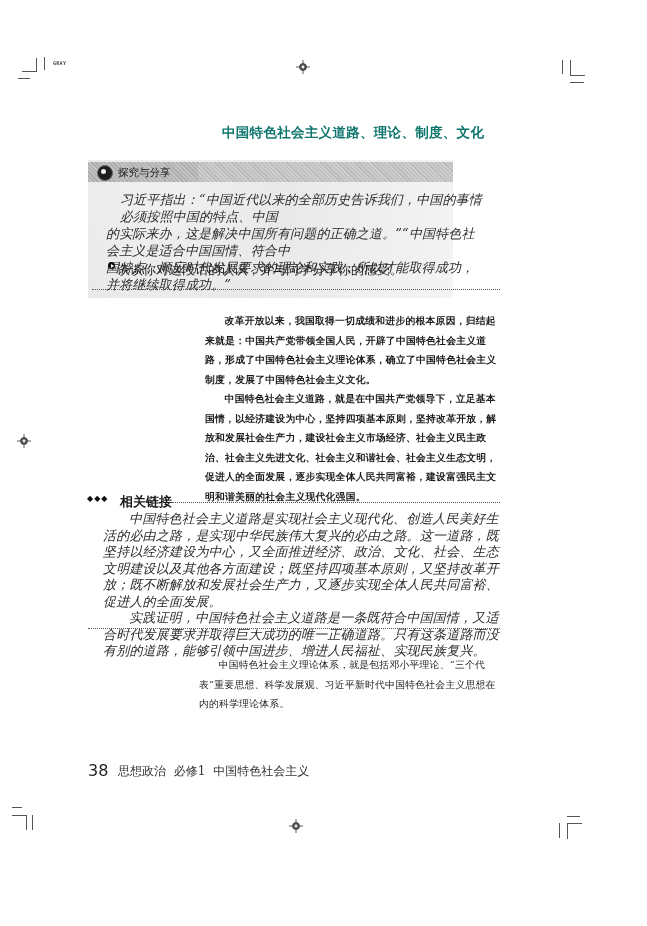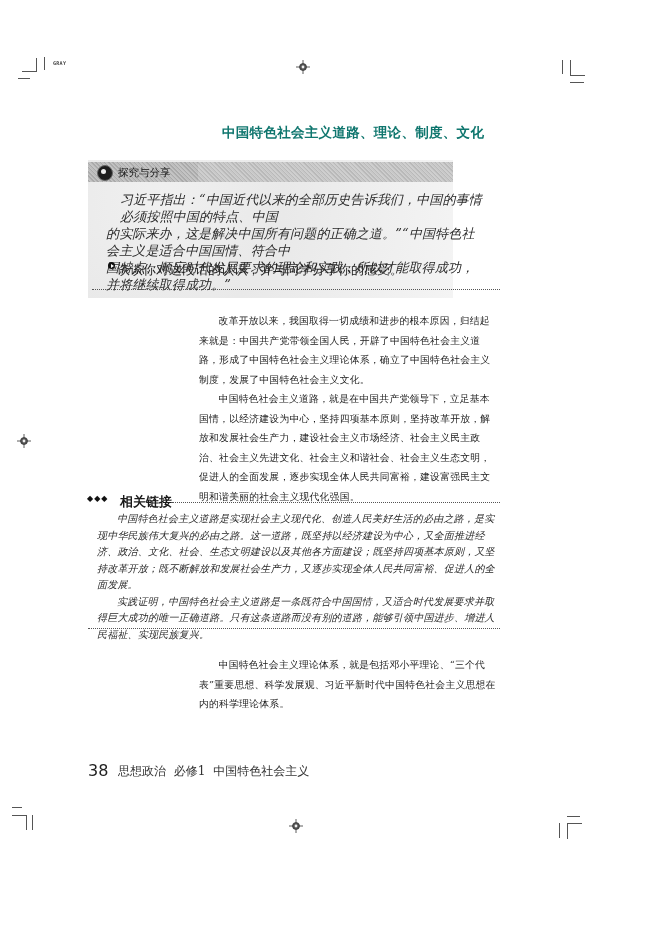--- a/index.html
+++ b/index.html
@@ -63,21 +63,21 @@
     font-size: 9.8px; line-height: 19.5px; color: #1c1c1c; letter-spacing: 0.25px;
     font-family: "DejaVu Serif", serif;
   }
   .body-text p { margin: 0; text-indent: 2em; }
 
   .link-heading {
     left: 87px; top: 493px; font-size: 13px; font-weight: bold; color: #1a1a1a; font-family: "DejaVu Sans", sans-serif;
   }
   .link-diamonds { left: 87px; top: 494px; font-size: 8px; color: #111; letter-spacing: 1px; }
   .link-text {
-    left: 97px; top: 511px; width: 400px; font-size: 10px; line-height: 16.5px;
+    left: 103px; top: 511px; width: 400px; font-size: 13px; line-height: 16.5px;
     color: #2a2a2a; font-style: italic; letter-spacing: 0.2px; font-family: "DejaVu Serif", serif;
   }
   .link-text p { margin: 0; text-indent: 2em; }
 
   .footer-num { left: 88px; top: 761px; font-size: 16px; font-family: "DejaVu Sans", sans-serif; color: #222; text-align: right; }
   .footer-book { left: 118px; top: 763px; font-size: 12px; font-family: "DejaVu Serif", serif; color: #333; word-spacing: 4px; }
 </style>
 </head>
 <body>
 
@@ -129,21 +129,21 @@
   <p style="padding-left:14px;">习近平指出：“中国近代以来的全部历史告诉我们，中国的事情必须按照中国的特点、中国</p>
   <p>的实际来办，这是解决中国所有问题的正确之道。”“中国特色社会主义是适合中国国情、符合中</p>
   <p>国特点、顺应时代发展要求的理论和实践，所以才能取得成功，并将继续取得成功。”</p>
 </div>
 
 <div class="abs question-bullet"></div>
 <div class="abs question">谈谈你对这段话的认识，并与同学分享你的感受。</div>
 
 <div class="abs dotted" style="left:92px;top:289px;width:408px;"></div>
 
-<div class="abs body-text" style="left:199px;top:311px;width:300px;">
+<div class="abs body-text" style="left:205px;top:311px;width:300px;font-weight:bold;">
   <p>改革开放以来，我国取得一切成绩和进步的根本原因，归结起来就是：中国共产党带领全国人民，开辟了中国特色社会主义道路，形成了中国特色社会主义理论体系，确立了中国特色社会主义制度，发展了中国特色社会主义文化。</p>
   <p>中国特色社会主义道路，就是在中国共产党领导下，立足基本国情，以经济建设为中心，坚持四项基本原则，坚持改革开放，解放和发展社会生产力，建设社会主义市场经济、社会主义民主政治、社会主义先进文化、社会主义和谐社会、社会主义生态文明，促进人的全面发展，逐步实现全体人民共同富裕，建设富强民主文明和谐美丽的社会主义现代化强国。</p>
 </div>
 
 <div class="abs link-diamonds">◆◆◆</div>
 <div class="abs link-heading" style="left:120px;">相关链接</div>
 <div class="abs dotted" style="left:172px;top:502px;width:328px;border-top-width:1px;"></div>
 
 <div class="abs link-text">
   <p>中国特色社会主义道路是实现社会主义现代化、创造人民美好生活的必由之路，是实现中华民族伟大复兴的必由之路。这一道路，既坚持以经济建设为中心，又全面推进经济、政治、文化、社会、生态文明建设以及其他各方面建设；既坚持四项基本原则，又坚持改革开放；既不断解放和发展社会生产力，又逐步实现全体人民共同富裕、促进人的全面发展。</p>

